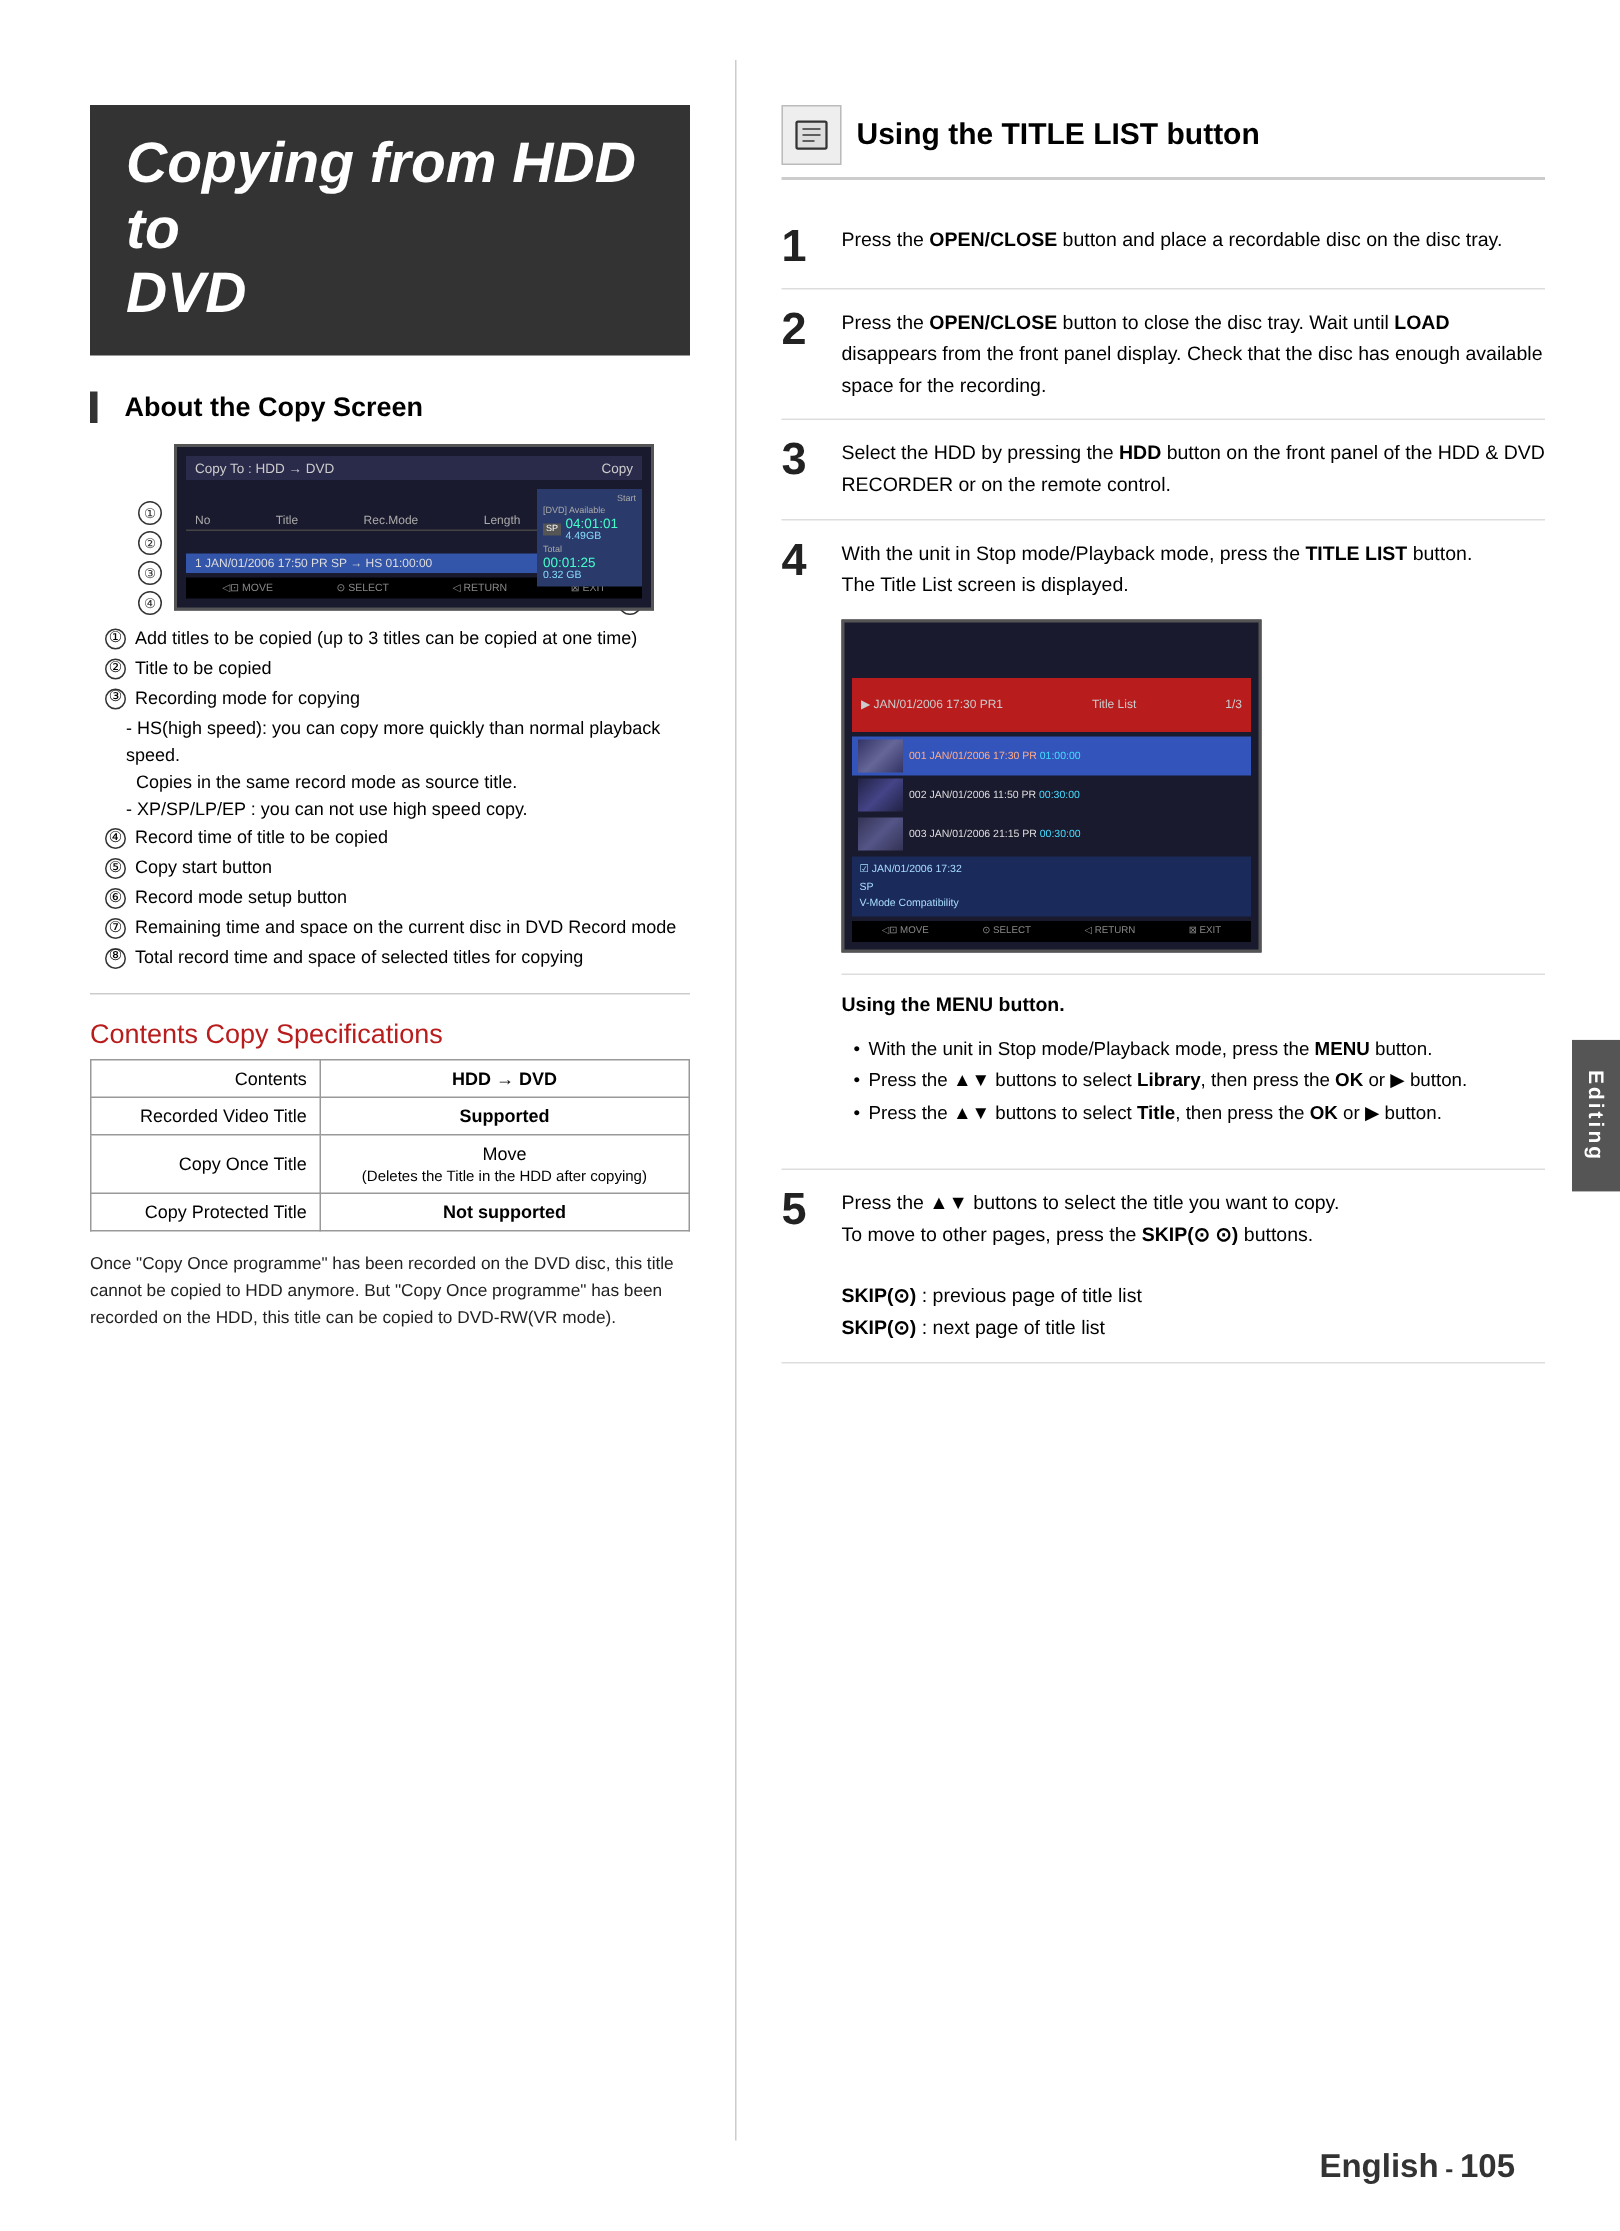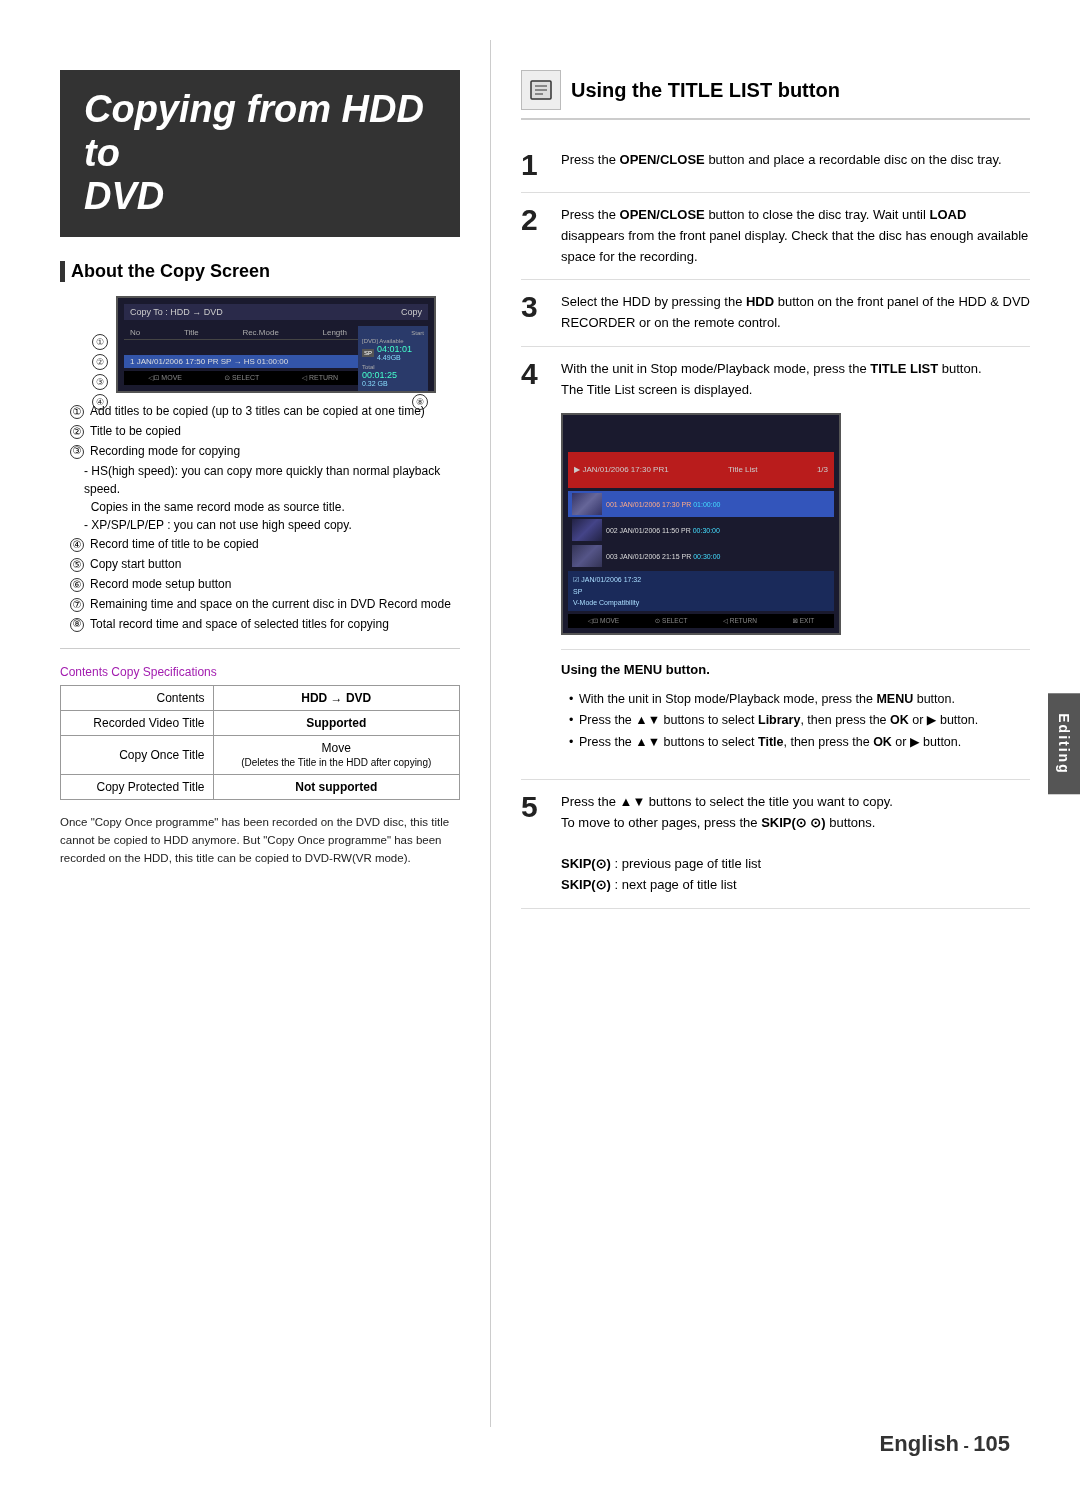--- a/index.html
+++ b/index.html
@@ -49,21 +49,21 @@
       line-height: 1.15;
       font-style: italic;
     }
 
     
     .section-heading {
       display: flex;
       align-items: center;
       margin-bottom: 14px;
       border-left: 5px solid #333;
-      padding-left: 6px;
+      padding-left: 18px;
     }
     .section-heading h2 {
       font-size: 18px;
       font-weight: 800;
     }
 
     
     .copy-screen-box {
       background: #1a1a2e;
       border: 2px solid #555;
@@ -74,21 +74,21 @@
       font-size: 9px;
       color: #fff;
     }
     .copy-screen-header {
       display: flex;
       justify-content: space-between;
       background: #2a2a4a;
       padding: 3px 6px;
       font-size: 9px;
       color: #ccc;
-      margin-bottom: 6px;
+      margin-bottom: 20px;
     }
     .copy-screen-subheader {
       display: flex;
       justify-content: space-between;
       padding: 2px 6px;
       font-size: 8px;
       color: #aaa;
       border-bottom: 1px solid #444;
     }
     .copy-screen-row {
@@ -195,22 +195,22 @@
 
     
     .divider {
       border: none;
       border-top: 1px solid #ccc;
       margin: 16px 0;
     }
 
     
     .specs-label {
-      font-size: 12px;
-      color: #a21caf;
+      font-size: 18px;
+      color: #b91c1c;
       margin-bottom: 6px;
     }
     .specs-table {
       width: 100%;
       border-collapse: collapse;
       font-size: 12px;
       margin-bottom: 14px;
     }
     .specs-table td {
       border: 1px solid #999;

